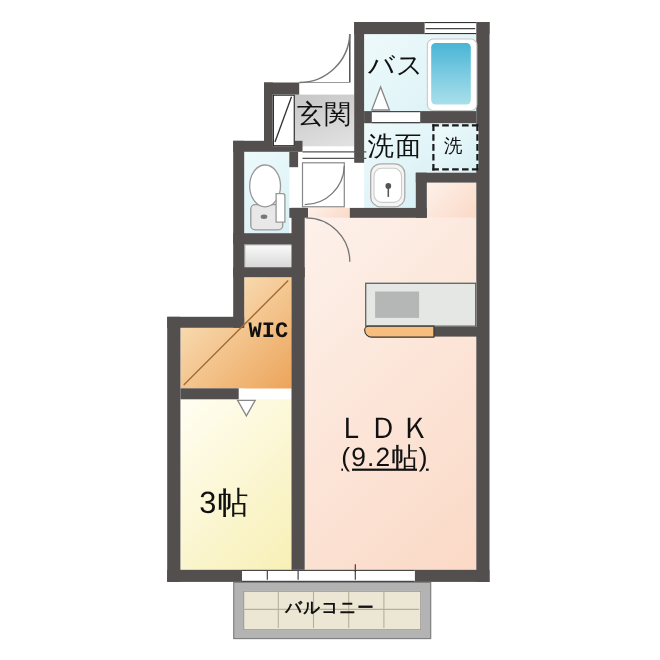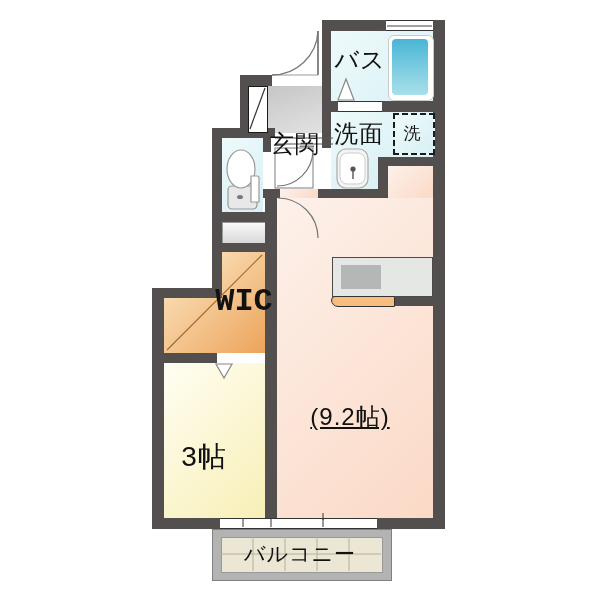--- a/index.html
+++ b/index.html
@@ -26,22 +26,22 @@
   .washerbox{border:2px dashed #1a1a1a;}
   
   .lbl{position:absolute;color:#111;white-space:nowrap;transform:translate(-50%,-50%);
        line-height:1;letter-spacing:1px;}
   .lbl-room{font-size:24px;text-align:right;}
   .lbl-big{font-size:28px;}
   .lbl-ldk{font-size:27px;letter-spacing:2px;}
   .lbl-ldk-size{font-size:24px;text-decoration:underline;}
   .lbl-washer{font-size:17px;letter-spacing:0;}
   .lbl-wic{font-family:"Liberation Mono","DejaVu Sans Mono",monospace;font-weight:bold;
-           font-size:32px;letter-spacing:0;}
-  .lbl-balcony{font-size:21px;font-weight:400;}
+           font-size:20px;letter-spacing:0;}
+  .lbl-balcony{font-size:15px;font-weight:700;}
   svg.overlay{position:absolute;left:0;top:0;pointer-events:none;}
 </style>
 </head>
 <body>
 
 <div class="plan">
 
   <div class="abs water" style="left:331px;top:31px;width:102px;height:81px;"></div>
   <div class="abs water" style="left:331px;top:112px;width:102px;height:45px;"></div>
   <div class="abs water" style="left:331px;top:112px;width:57px;height:77px;"></div>
@@ -151,19 +151,20 @@
       <line x1="285" y1="537" x2="285" y2="571"></line>
       <line x1="317" y1="537" x2="317" y2="571"></line>
       <line x1="349" y1="537" x2="349" y2="571"></line>
       <line x1="221" y1="554" x2="381" y2="554"></line>
     </g>
   </svg>
 
   <div class="lbl lbl-room" style="left:360px;top:60px;">バス</div>
   <div class="lbl lbl-room" style="left:359px;top:134px;">洗面</div>
   <div class="lbl lbl-washer" style="left:412px;top:133px;">洗</div>
-  <div class="lbl lbl-room" style="left:295px;top:105px;margin-top:39px;">玄関</div>
+  <div class="lbl lbl-room" style="left:295px;top:105px;">玄関</div>
   <div class="lbl lbl-wic" style="left:244px;top:302px;">WIC</div>
+  <div class="lbl lbl-ldk" style="left:350px;top:390px;">ＬＤＫ</div>
   <div class="lbl lbl-ldk-size" style="left:350px;top:417px;">(9.2帖)</div>
   <div class="lbl lbl-big" style="left:204px;top:457px;">3帖</div>
   <div class="lbl lbl-balcony" style="left:300px;top:553px;">バルコニー</div>
 
 </div>
 
 </body></html>

